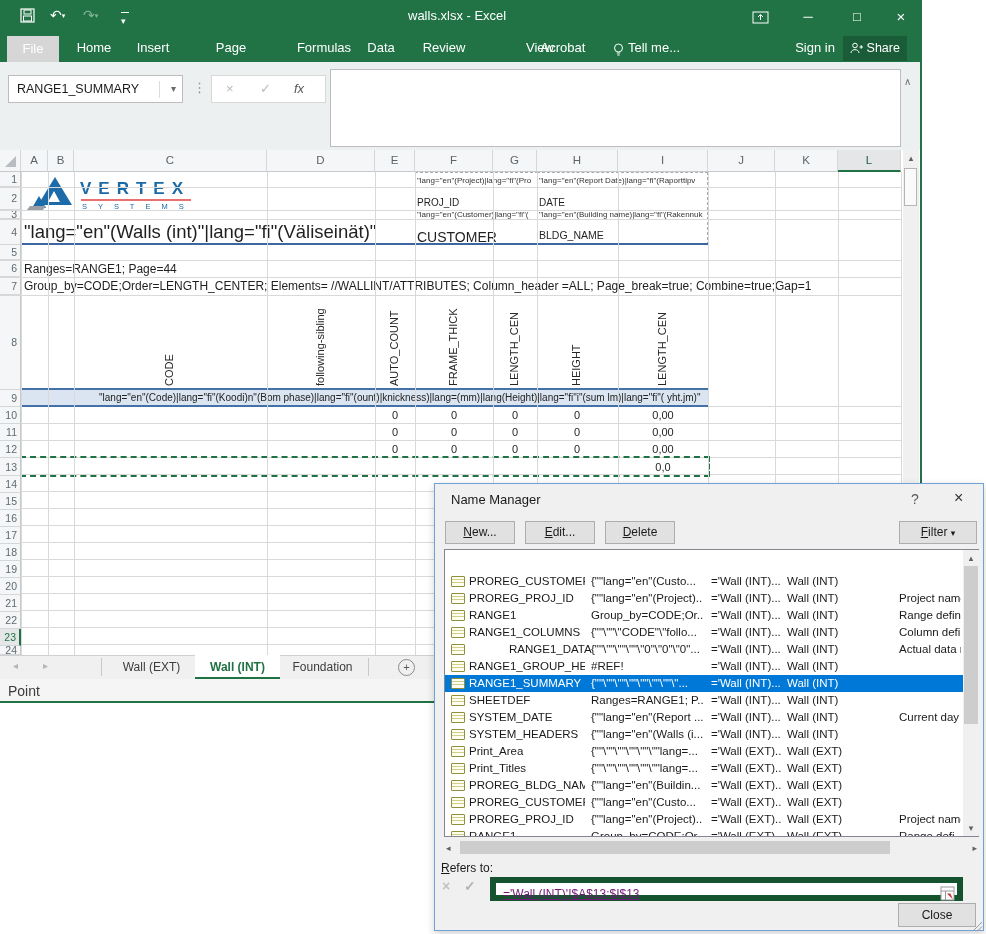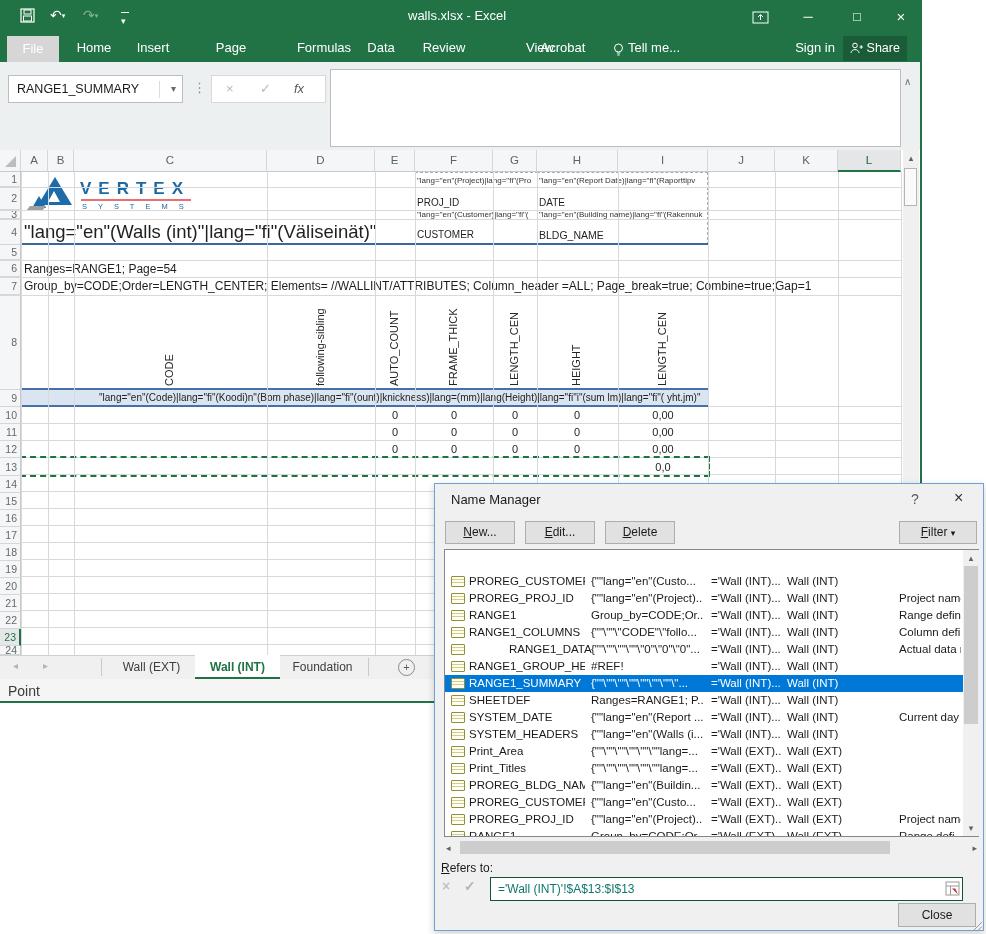--- a/index.html
+++ b/index.html
@@ -49,21 +49,21 @@
   .fl::first-letter{text-decoration:underline;}
   .listbox{position:absolute;left:9px;top:65px;width:535px;height:288px;background:#fff;border:1px solid #828790;box-sizing:border-box;}
   .lh{position:absolute;top:0;height:23px;line-height:23px;font-size:12px;color:#1a1a1a;}
   .lhsep{position:absolute;top:2px;width:1px;height:19px;background:#e0e0e0;}
   .nmrow{position:absolute;left:0;width:518px;height:17px;font-size:11.5px;color:#1a1a1a;}
   .nmsel{background:#0078d7;color:#fff;}
   .nmcell{position:absolute;top:0;height:17px;line-height:17px;white-space:nowrap;overflow:hidden;}
   .sb{background:#f0f0f0;}
   .sbthumb{position:absolute;background:#cdcdcd;}
   .sbarrow{position:absolute;color:#606060;font-size:9px;text-align:center;}
-  .fieldbox{position:absolute;background:#fff;border:1px solid #14532d;box-sizing:border-box;font-size:12px;color:#0f766e;}
+  .fieldbox{position:absolute;background:#fff;border:6px solid #14532d;box-sizing:border-box;font-size:12px;color:#701a75;text-decoration:underline;}
 </style>
 </head>
 <body>
 
 <div id="screen">
 
   <div class="ab titlebar">
     <span class="qat" style="left:20px;top:8px;">
       <svg width="15" height="15">
           <rect x="1" y="1" width="13" height="13" fill="none" stroke="#fff" stroke-width="1.2"></rect>
@@ -150,25 +150,25 @@
       <span class="ab" style="left:51px;top:24px;width:110px;height:2px;background:#e87070;"></span>
       <span class="ab" style="left:52px;top:27px;font-size:7.5px;color:#1b6aa6;letter-spacing:4.5px;">S Y S T E M S</span>
     </div>
 
     <span class="cell clip" style="left:417px;top:176px;width:118px;font-size:8px;color:#333;">"lang="en"(Project)|lang="fi"(Pro</span>
     <span class="cell" style="left:539px;top:176px;font-size:8px;color:#333;">"lang="en"(Report Date)|lang="fi"(Raporttipv</span>
     <span class="cell" style="left:417px;top:197px;font-size:10px;">PROJ_ID</span>
     <span class="cell" style="left:539px;top:197px;font-size:10px;">DATE</span>
     <span class="cell clip" style="left:417px;top:210px;width:118px;font-size:8px;color:#333;">"lang="en"(Customer)|lang="fi"(</span>
     <span class="cell" style="left:539px;top:210px;font-size:8px;color:#333;">"lang="en"(Building name)|lang="fi"(Rakennuk</span>
-    <span class="cell" style="left:417px;top:229px;font-size:10px;">CUSTOMER</span>
+    <span class="cell" style="left:417px;top:229px;font-size:14px;">CUSTOMER</span>
     <span class="cell" style="left:539px;top:229px;font-size:10.5px;">BLDG_NAME</span>
     <span class="cell" style="left:24px;top:221px;font-size:18.5px;">"lang="en"(Walls (int)"|lang="fi"(Väliseinät)"</span>
     <div class="ab" style="left:21px;top:243px;width:687px;height:2px;background:#3b66a0;"></div>
-    <span class="cell" style="left:24px;top:262px;font-size:12px;">Ranges=RANGE1; Page=54</span>
+    <span class="cell" style="left:24px;top:262px;font-size:12px;">Ranges=RANGE1; Page=44</span>
     <span class="cell" style="left:24px;top:279px;font-size:12px;">Group_by=CODE;Order=LENGTH_CENTER;  Elements= //WALLINT/ATTRIBUTES;  Column_header =ALL;  Page_break=true; Combine=true;Gap=1</span>
 
     <div class="ab clip" style="left:21px;top:388px;width:687px;height:19px;background:#dbe5f1;border-top:2px solid #4472a8;border-bottom:2px solid #4472a8;box-sizing:border-box;font-size:10px;line-height:15px;padding-left:78px;white-space:nowrap;color:#222;">"lang="en"(Code)|lang="fi"(Koodi)n"(Bom phase)|lang="fi"(ount)|knickness)|lang=(mm)|lang(Height)|lang="fi"i"(sum lm)|lang="fi"( yht.jm)"</div>
 
     <div class="ab" style="left:20px;top:456px;width:690px;height:21px;border:2px dashed #1f7244;box-sizing:border-box;"></div>
 
     <div class="ab sb" style="left:903px;top:150px;width:16px;height:505px;">
       <span class="sbarrow" style="left:0;top:3px;width:16px;">▴</span>
       <span class="ab" style="left:1px;top:18px;width:13px;height:38px;background:#fafafa;border:1px solid #b5b5b5;box-sizing:border-box;"></span>
     </div>

